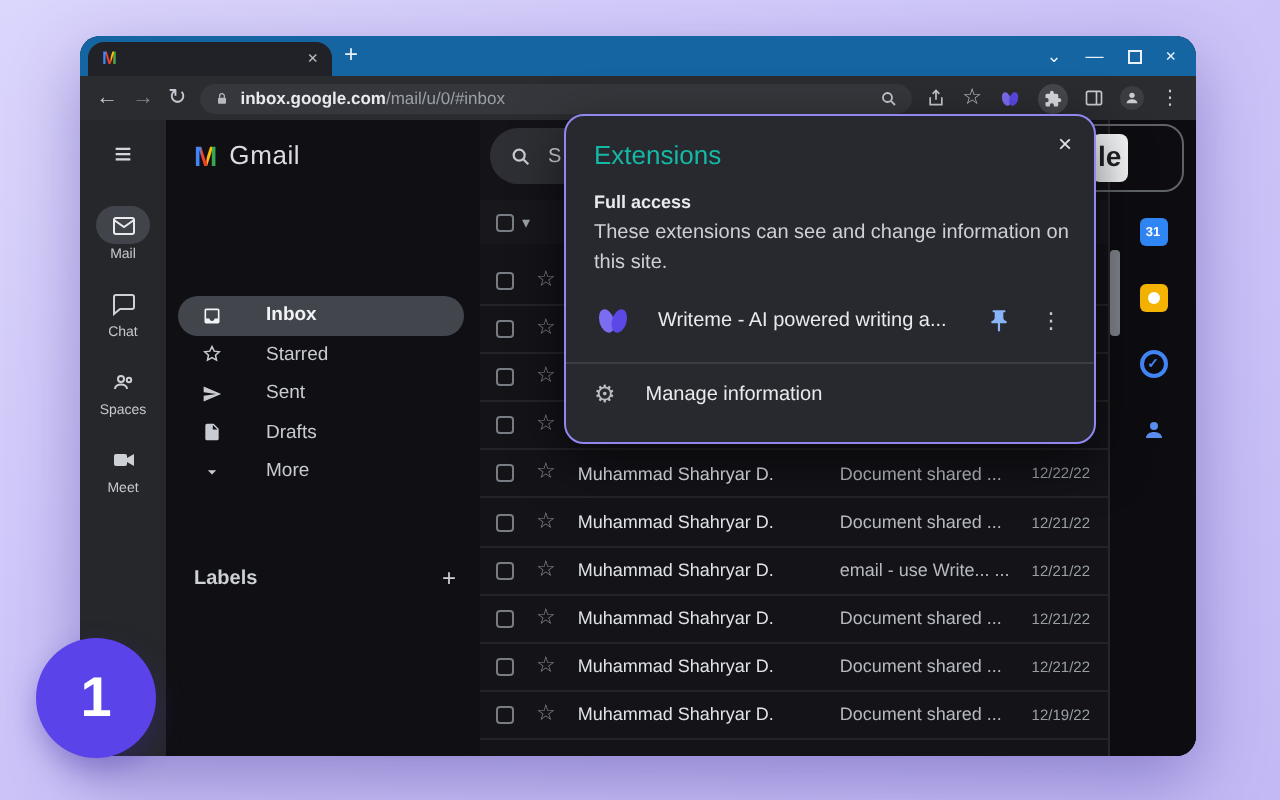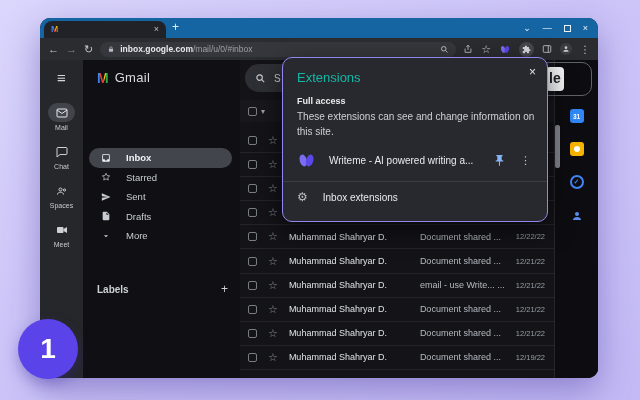--- a/index.html
+++ b/index.html
@@ -45,21 +45,21 @@
   .rail-label { font-size:7px; color:#c6cad0; margin-top:2px; }
 
   .gnav { position:absolute; left:43px; top:0; bottom:0; width:157px; background:#101014; }
   .glogo { display:flex; align-items:center; gap:6px; padding:10px 0 0 14px; }
   .glogo .m { font-size:14px; }
   .glogo .word { font-size:13px; color:#dadce0; letter-spacing:.3px; }
   .compose { position:absolute; left:7px; top:42px; width:85px; height:34px; background:#b0b3b6; border-radius:17px; display:flex; align-items:center; justify-content:center; gap:8px; color:#4c5157; }
   .compose .txt { font-size:9.5px; font-weight:600; color:#43474d; }
   .compose .ico { width:11px; height:11px; }
   .navlist { position:absolute; left:6px; right:8px; top:88px; }
-  .nav-item { height:19.5px; display:flex; align-items:center; gap:15px; padding-left:12px; color:#c8ccd2; font-size:9.5px; border-radius:10px; }
+  .nav-item { height:19.5px; display:flex; align-items:center; gap:22px; padding-left:12px; color:#c8ccd2; font-size:9.5px; border-radius:10px; }
   .nav-item .ico { width:10px; height:10px; }
   .nav-item.active { background:#42464c; color:#f1f3f5; font-weight:700; }
   .labels-row { position:absolute; left:14px; right:12px; top:222px; display:flex; align-items:center; justify-content:space-between; }
   .labels-title { font-size:10px; font-weight:700; color:#cdd1d6; }
   .labels-plus { font-size:12px; color:#cdd1d6; }
 
   .gmain { position:absolute; left:200px; top:0; bottom:0; width:314px; background:#131318; }
   .search { position:absolute; left:5px; top:4px; width:245px; height:28px; background:#2e2f34; border-radius:14px; display:flex; align-items:center; padding:0 10px; gap:8px; color:#c9cdd3; }
   .search .ico { width:11px; height:11px; }
   .search .stxt { font-size:10px; color:#c9cdd3; }
@@ -437,19 +437,19 @@
         <span class="ico pin">
             <svg viewBox="0 0 24 24" fill="currentColor" xmlns="http://www.w3.org/2000/svg">
               <path d="M16 9V4h1c.55 0 1-.45 1-1s-.45-1-1-1H7c-.55 0-1 .45-1 1s.45 1 1 1h1v5c0 1.66-1.34 3-3 3v2h5.97v7l1 1 1-1v-7H19v-2c-1.66 0-3-1.34-3-3z"></path>
             </svg>
           </span>
         <span class="ext-dots">⋮</span>
       </div>
       <div class="popup-div"></div>
       <div class="manage-row">
         <span class="gear">⚙</span>
-        <span class="manage-label">Inbox extensions</span>
+        <span class="manage-label">Manage information</span>
       </div>
     </div>
   </div>
 
   <div class="badge">1</div>
 </div>
 
 </body></html>

